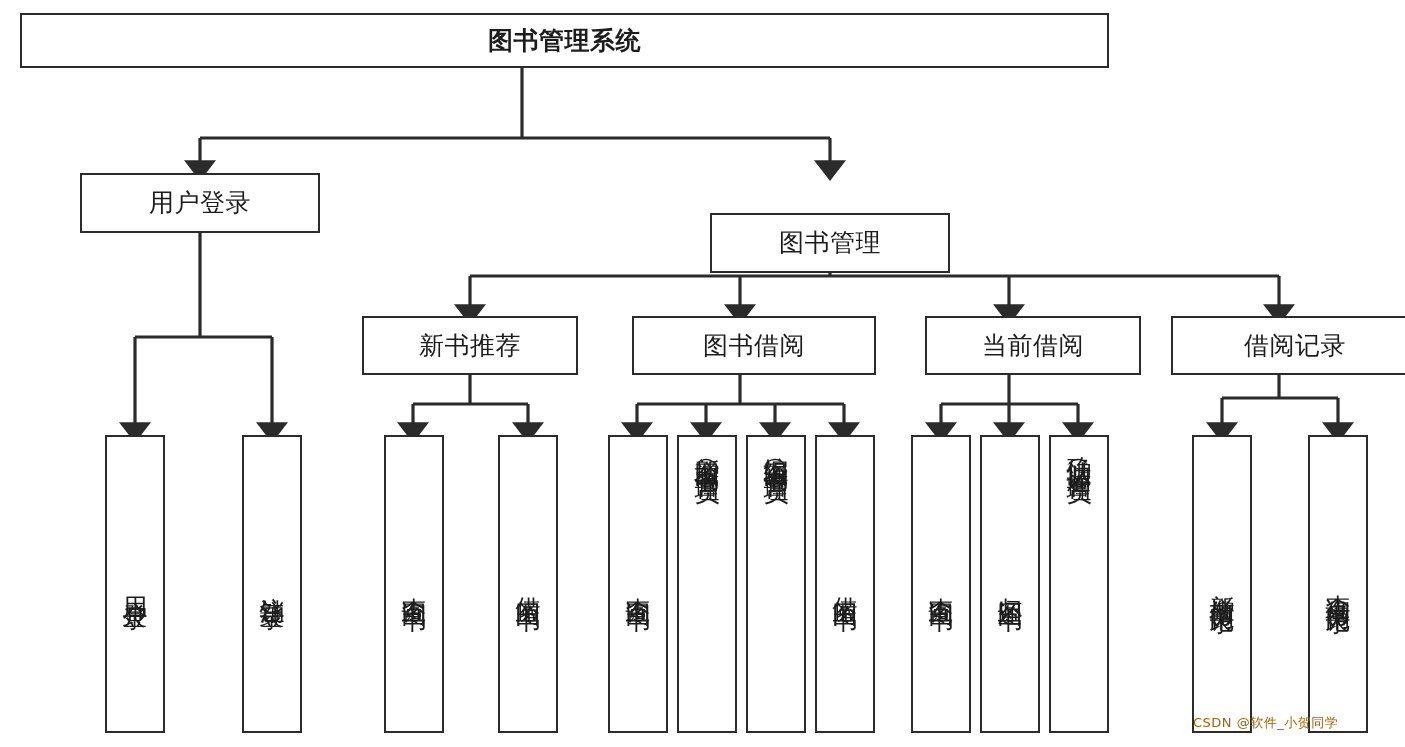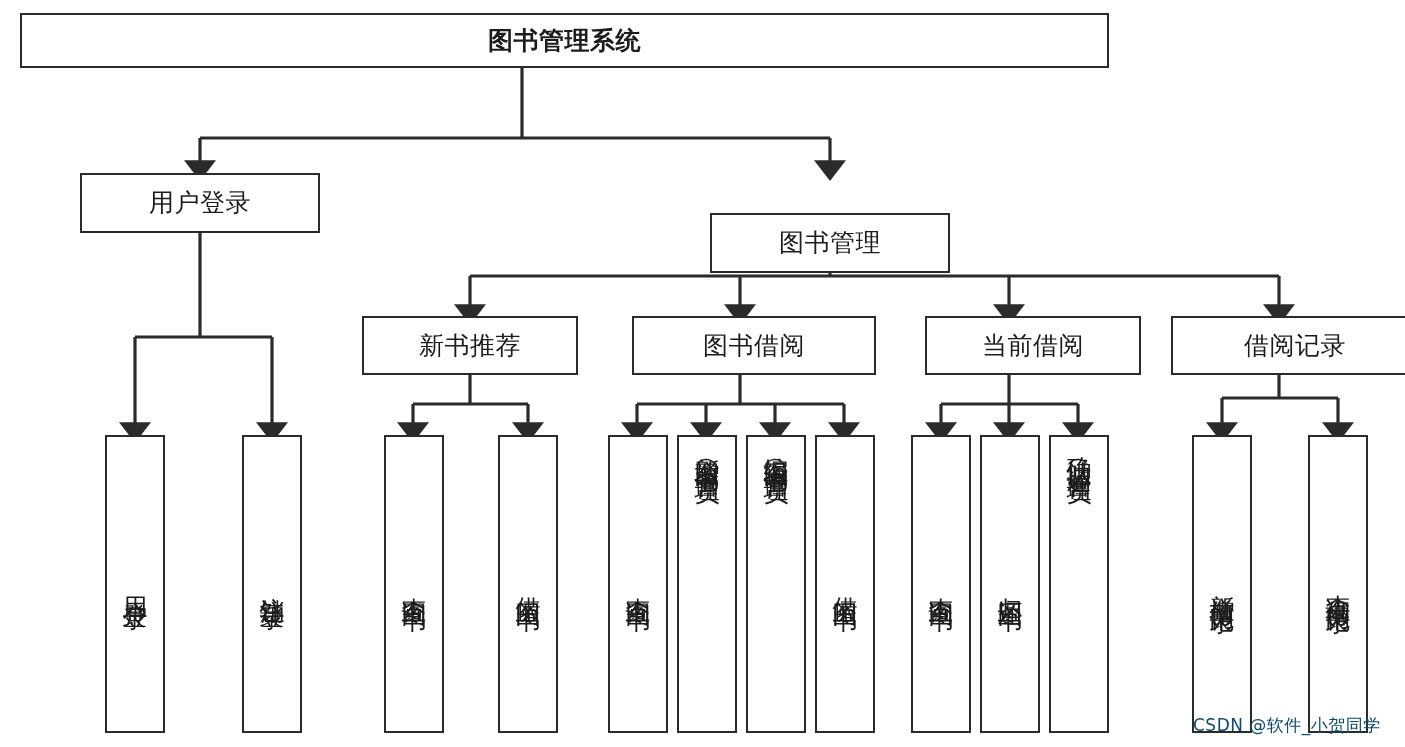--- a/index.html
+++ b/index.html
@@ -62,22 +62,22 @@
     font-size: 25px;
     line-height: 1.0;
     letter-spacing: 3.5px;
     white-space: nowrap;
   }
   .node.vert.mid {
     align-items: center;
   }
   .watermark {
     position: absolute;
-    color: #0c4a6e;
-    font-size: 17px;
+    color: #a16207;
+    font-size: 13px;
     letter-spacing: 0.5px;
     z-index: 5;
     white-space: nowrap;
     user-select: none;
   }
 </style>
 </head>
 <body>
 
 <div id="canvas">

